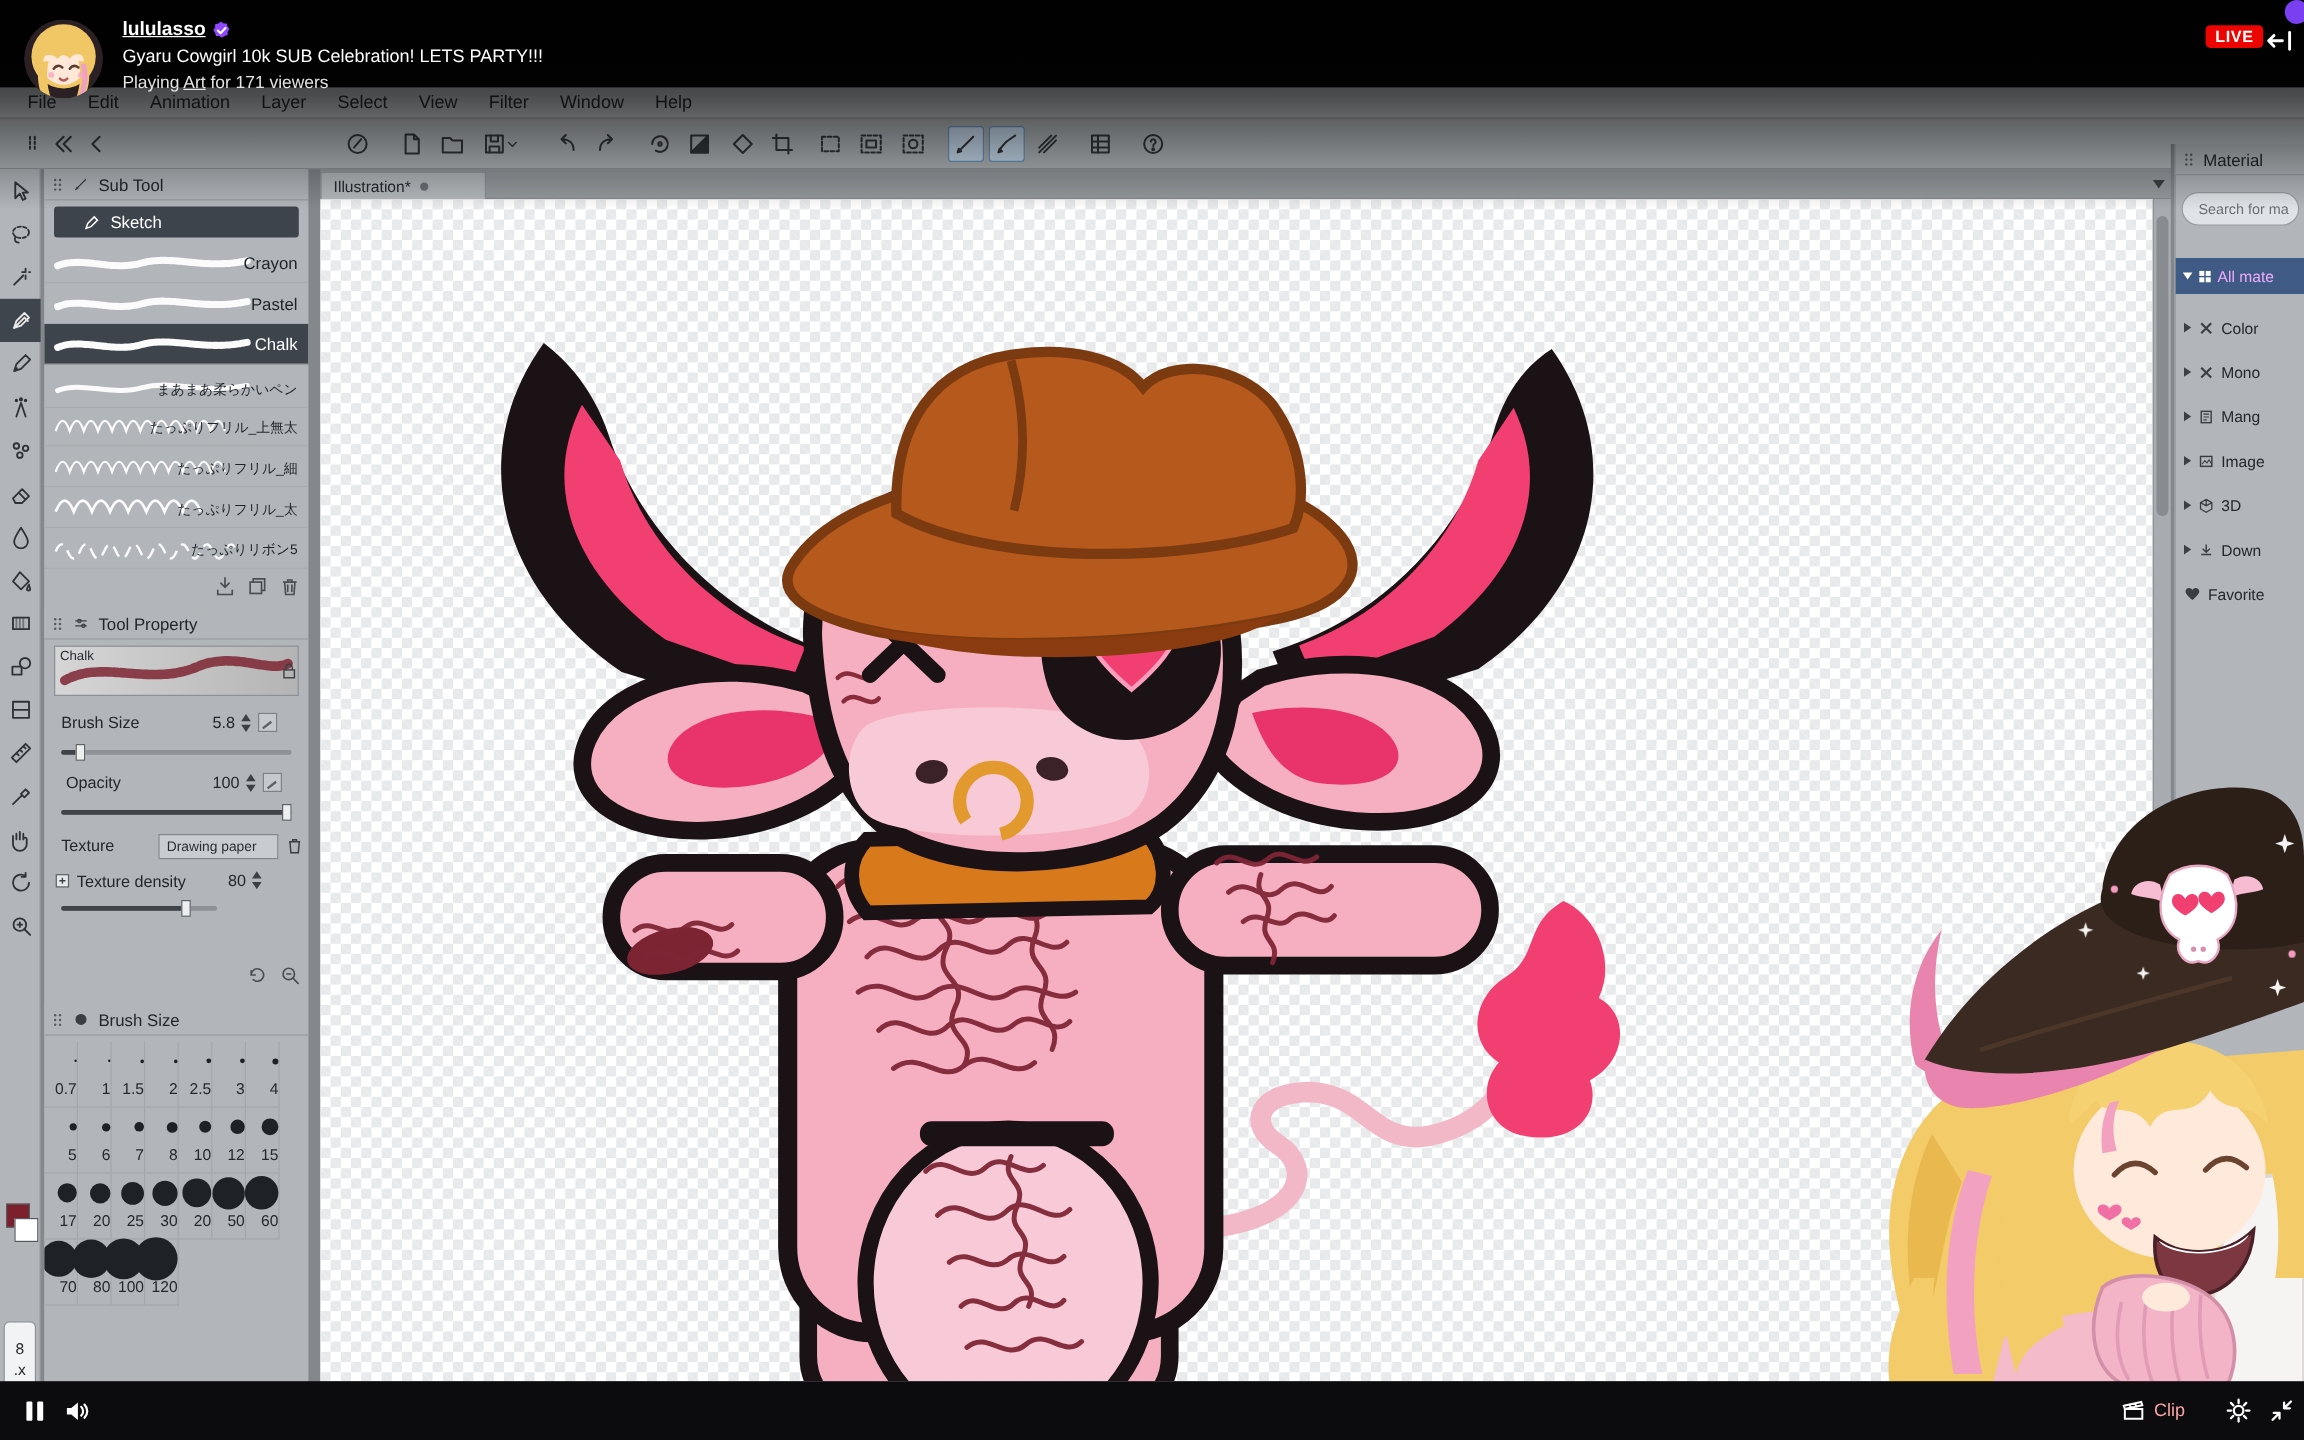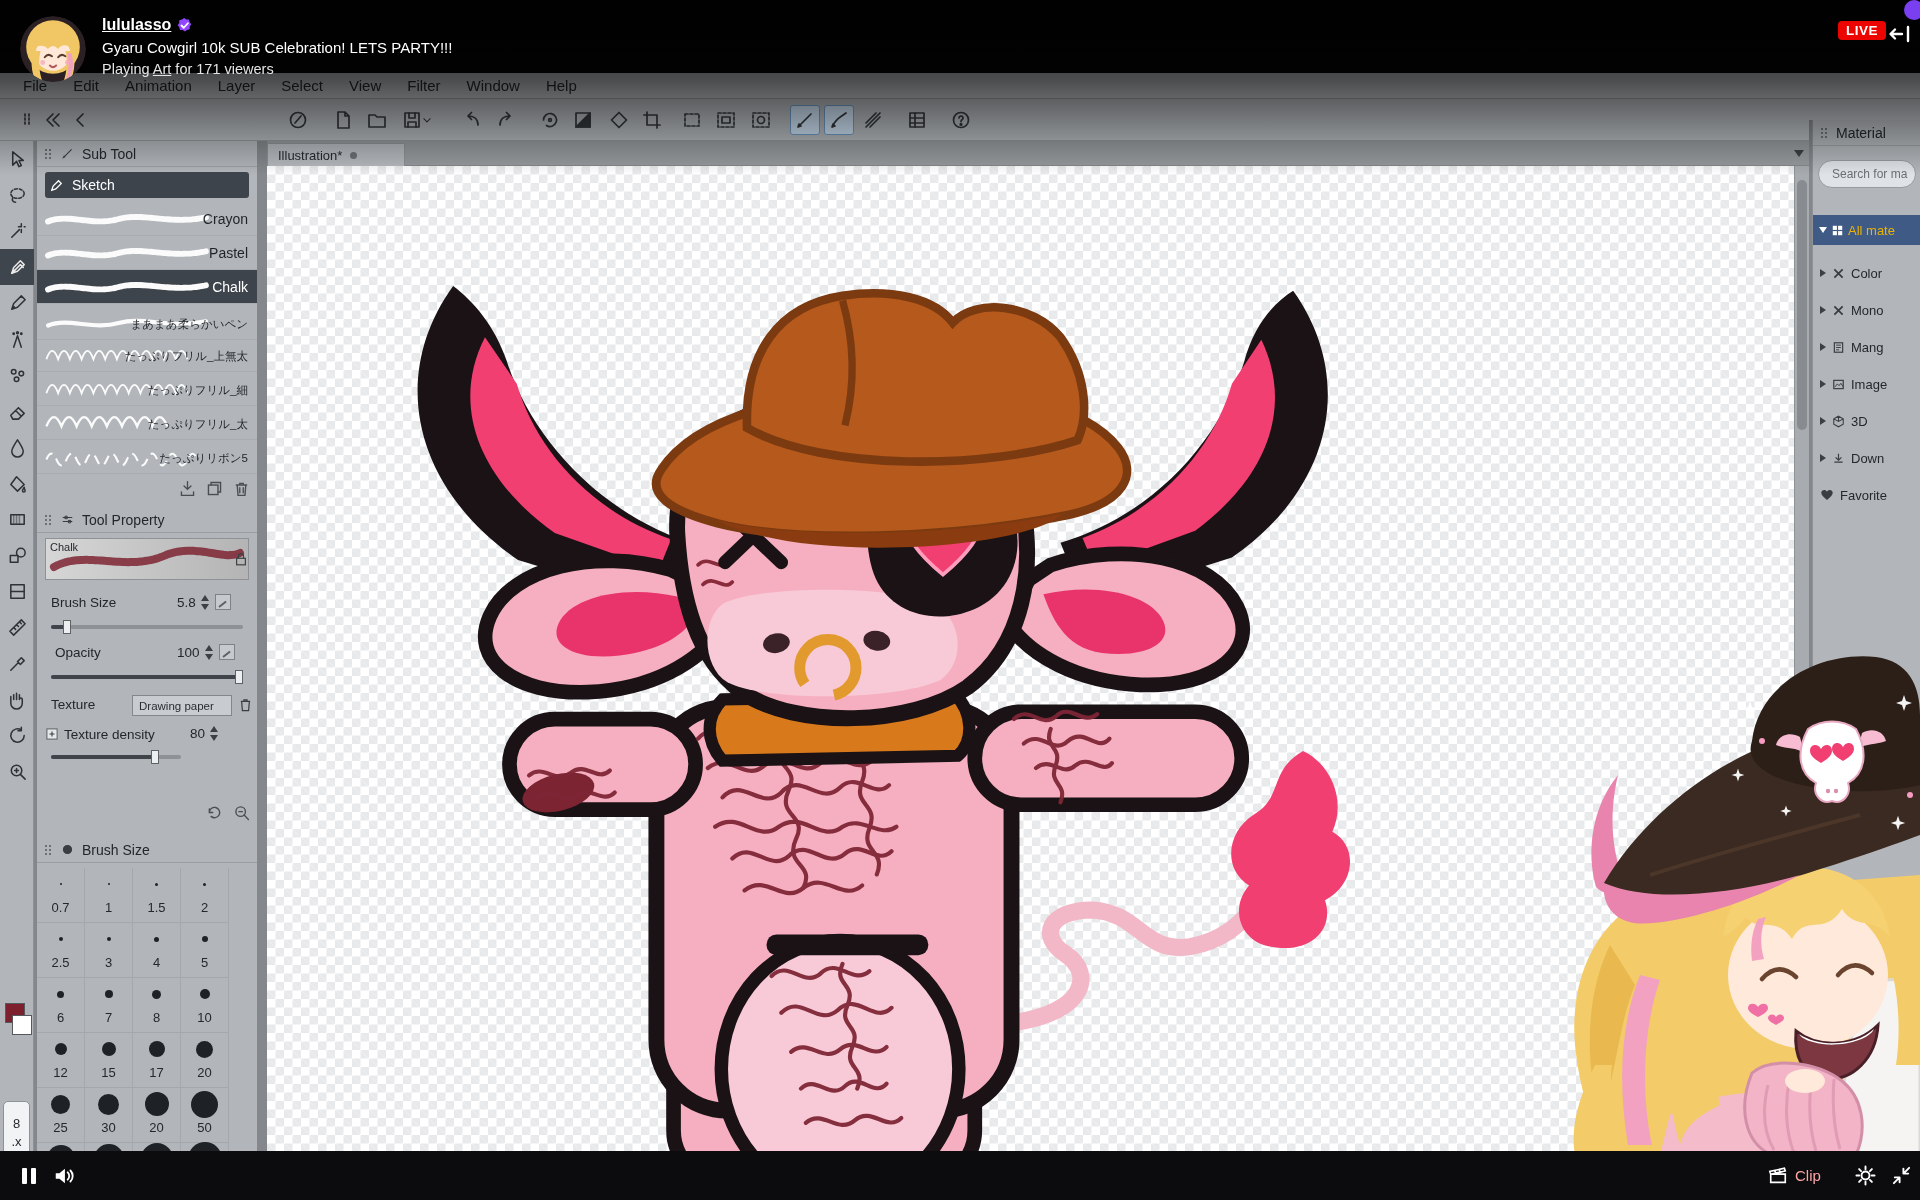--- a/index.html
+++ b/index.html
@@ -27,21 +27,21 @@
 .tool.sel svg{stroke:#e9e9e9}
 .chip{position:absolute;border:1px solid #55595d}
 #lbadge{position:absolute;left:3px;top:960px;width:27px;height:64px;background:#f2f3f4;border:1px solid #8e9296;border-radius:5px;display:flex;flex-direction:column;align-items:center;justify-content:center;font-size:13px;color:#26292d;line-height:1.4}
 
 .panel{position:absolute;background:#b2b6ba}
 .phead{height:26px;display:flex;align-items:center;gap:7px;padding:0 8px;border-bottom:1px solid #9a9ea2;background:#b2b6ba}
 .phead .ttl{font-size:14px;color:#23272b}
 .phead svg{stroke:#3a3e42;fill:none;stroke-width:1.5}
 .dots6{display:inline-flex;flex-wrap:wrap;width:8px;gap:2px}
 .dots6 i{width:2px;height:2px;background:#56595d;border-radius:50%}
-#sketchbtn{position:absolute;left:8px;top:31px;width:204px;height:26px;background:#3e444c;border-radius:3px;color:#fff;display:flex;align-items:center;gap:8px;padding:0 4px;font-size:14px}
+#sketchbtn{position:absolute;left:8px;top:31px;width:204px;height:26px;background:#3e444c;border-radius:3px;color:#fff;display:flex;align-items:center;gap:8px;padding:0 24px;font-size:14px}
 #sketchbtn svg{width:15px;height:15px;stroke:#fff;fill:none;stroke-width:1.8}
 .brow{position:absolute;left:0;width:220px;height:34px;border-bottom:1px solid #a8acb0;color:#fbfbfb}
 .brow svg.stk{position:absolute;left:6px;top:4px;width:168px;height:26px}
 .brow .lbl{position:absolute;right:9px;top:9px;font-size:14px;color:#1f2327}
 .brow .lbl.jp{font-size:11.5px;top:11px}
 .brow.sel{background:#3e444c}
 .brow.sel .lbl{color:#fff}
 .pfoot{position:absolute;right:6px;display:flex;gap:8px}
 .pfoot svg{width:19px;height:19px;stroke:#4a4e52;fill:none;stroke-width:1.6;stroke-linecap:round}
 .tp-label{font-size:13.5px;color:#23272b}
@@ -51,33 +51,33 @@
 .stepper i.dn{border-top:6px solid #3c4044}
 .minibtn{width:16px;height:16px;border:1px solid #7e8286;background:#c6cace;margin-left:6px;position:relative}
 .minibtn:after{content:"";position:absolute;left:3px;top:11px;width:9px;height:2px;background:#5e6266;transform:rotate(-38deg);transform-origin:left}
 .slider{position:absolute;height:4px;background:#8e9296;border-radius:2px}
 .slider .fill{position:absolute;left:0;top:0;height:4px;background:#3f444a;border-radius:2px}
 .slider .knob{position:absolute;top:-5px;width:8px;height:14px;background:#eceef0;border:1px solid #5e6266}
 .tpval{font-size:13.5px;color:#23272b}
 .drop{position:absolute;height:21px;background:#c8ccd0;border:1px solid #83878b;font-size:11.5px;color:#2a2e32;display:flex;align-items:center;padding:0 6px;overflow:hidden;white-space:nowrap}
 
 #bsgrid{position:absolute;left:0;top:31px;width:220px;display:flex;flex-wrap:wrap}
-.bsc{width:48px;height:55px;border-right:1px solid #a4a8ac;border-bottom:1px solid #a4a8ac;display:flex;flex-direction:column;align-items:center}
+.bsc{width:28px;height:55px;border-right:1px solid #a4a8ac;border-bottom:1px solid #a4a8ac;display:flex;flex-direction:column;align-items:flex-end}
 .bsc .dotbox{height:32px;display:flex;align-items:center}
 .bsc .dotbox i{display:block;width:var(--d);height:var(--d);background:#1e2226;border-radius:50%}
 .bsc span{font-size:13px;color:#24282c}
 
 #canvas{position:absolute;left:267px;top:166px;width:1527px;height:985px;overflow:hidden;background-color:#fff;background-image:linear-gradient(45deg,#e7e9eb 25%,transparent 25%,transparent 75%,#e7e9eb 75%),linear-gradient(45deg,#e7e9eb 25%,transparent 25%,transparent 75%,#e7e9eb 75%);background-size:17px 17px;background-position:0 0,8.5px 8.5px}
 #vscroll{position:absolute;left:1794px;top:166px;width:15px;height:985px;background:#a8acb0;border-left:1px solid #8e9296}
 #vscroll .thumb{position:absolute;left:2px;top:14px;width:10px;height:250px;background:#888c90;border-radius:5px}
 
 #material{position:absolute;left:1812px;top:120px;width:108px;height:1031px;background:#b2b6ba;border-left:1px solid #8e9296}
 #msearch{position:absolute;left:5px;top:40px;width:98px;height:28px;background:#dfe3e7;border:1px solid #989ca0;border-radius:14px;display:flex;align-items:center;gap:5px;padding:0 8px;overflow:hidden}
 #msearch span{font-size:12px;color:#6a6e72;white-space:nowrap}
-#mselected{position:absolute;left:0px;top:95px;width:108px;height:30px;background:#3f5a84;display:flex;align-items:center;gap:4px;padding:0 6px;color:#eab308;overflow:hidden}
+#mselected{position:absolute;left:0px;top:95px;width:108px;height:30px;background:#3f5a84;display:flex;align-items:center;gap:4px;padding:0 6px;color:#f0abfc;overflow:hidden}
 #mselected span{font-size:13px;white-space:nowrap}
 .mrow{position:absolute;left:0;width:108px;height:30px;display:flex;align-items:center;gap:6px;padding:0 7px;overflow:hidden}
 .mrow span{font-size:13px;color:#24282c;white-space:nowrap}
 .mrow svg,#mselected svg{flex:0 0 auto}
 .caret-r{width:0;height:0;border-top:4.5px solid transparent;border-bottom:4.5px solid transparent;border-left:6px solid #3c4044;flex:0 0 auto}
 .caret-d{width:0;height:0;border-left:4.5px solid transparent;border-right:4.5px solid transparent;border-top:6px solid #fff;flex:0 0 auto}
 .splitter{position:absolute;background:#84888c}
 
 #topgrad{position:absolute;left:0;top:0;width:1920px;height:175px;background:linear-gradient(180deg,rgba(0,0,0,.88) 0%,rgba(0,0,0,.62) 45%,rgba(0,0,0,0) 100%);pointer-events:none}
 #sinfo{position:absolute;left:20px;top:16px;display:flex;gap:16px;z-index:8}

